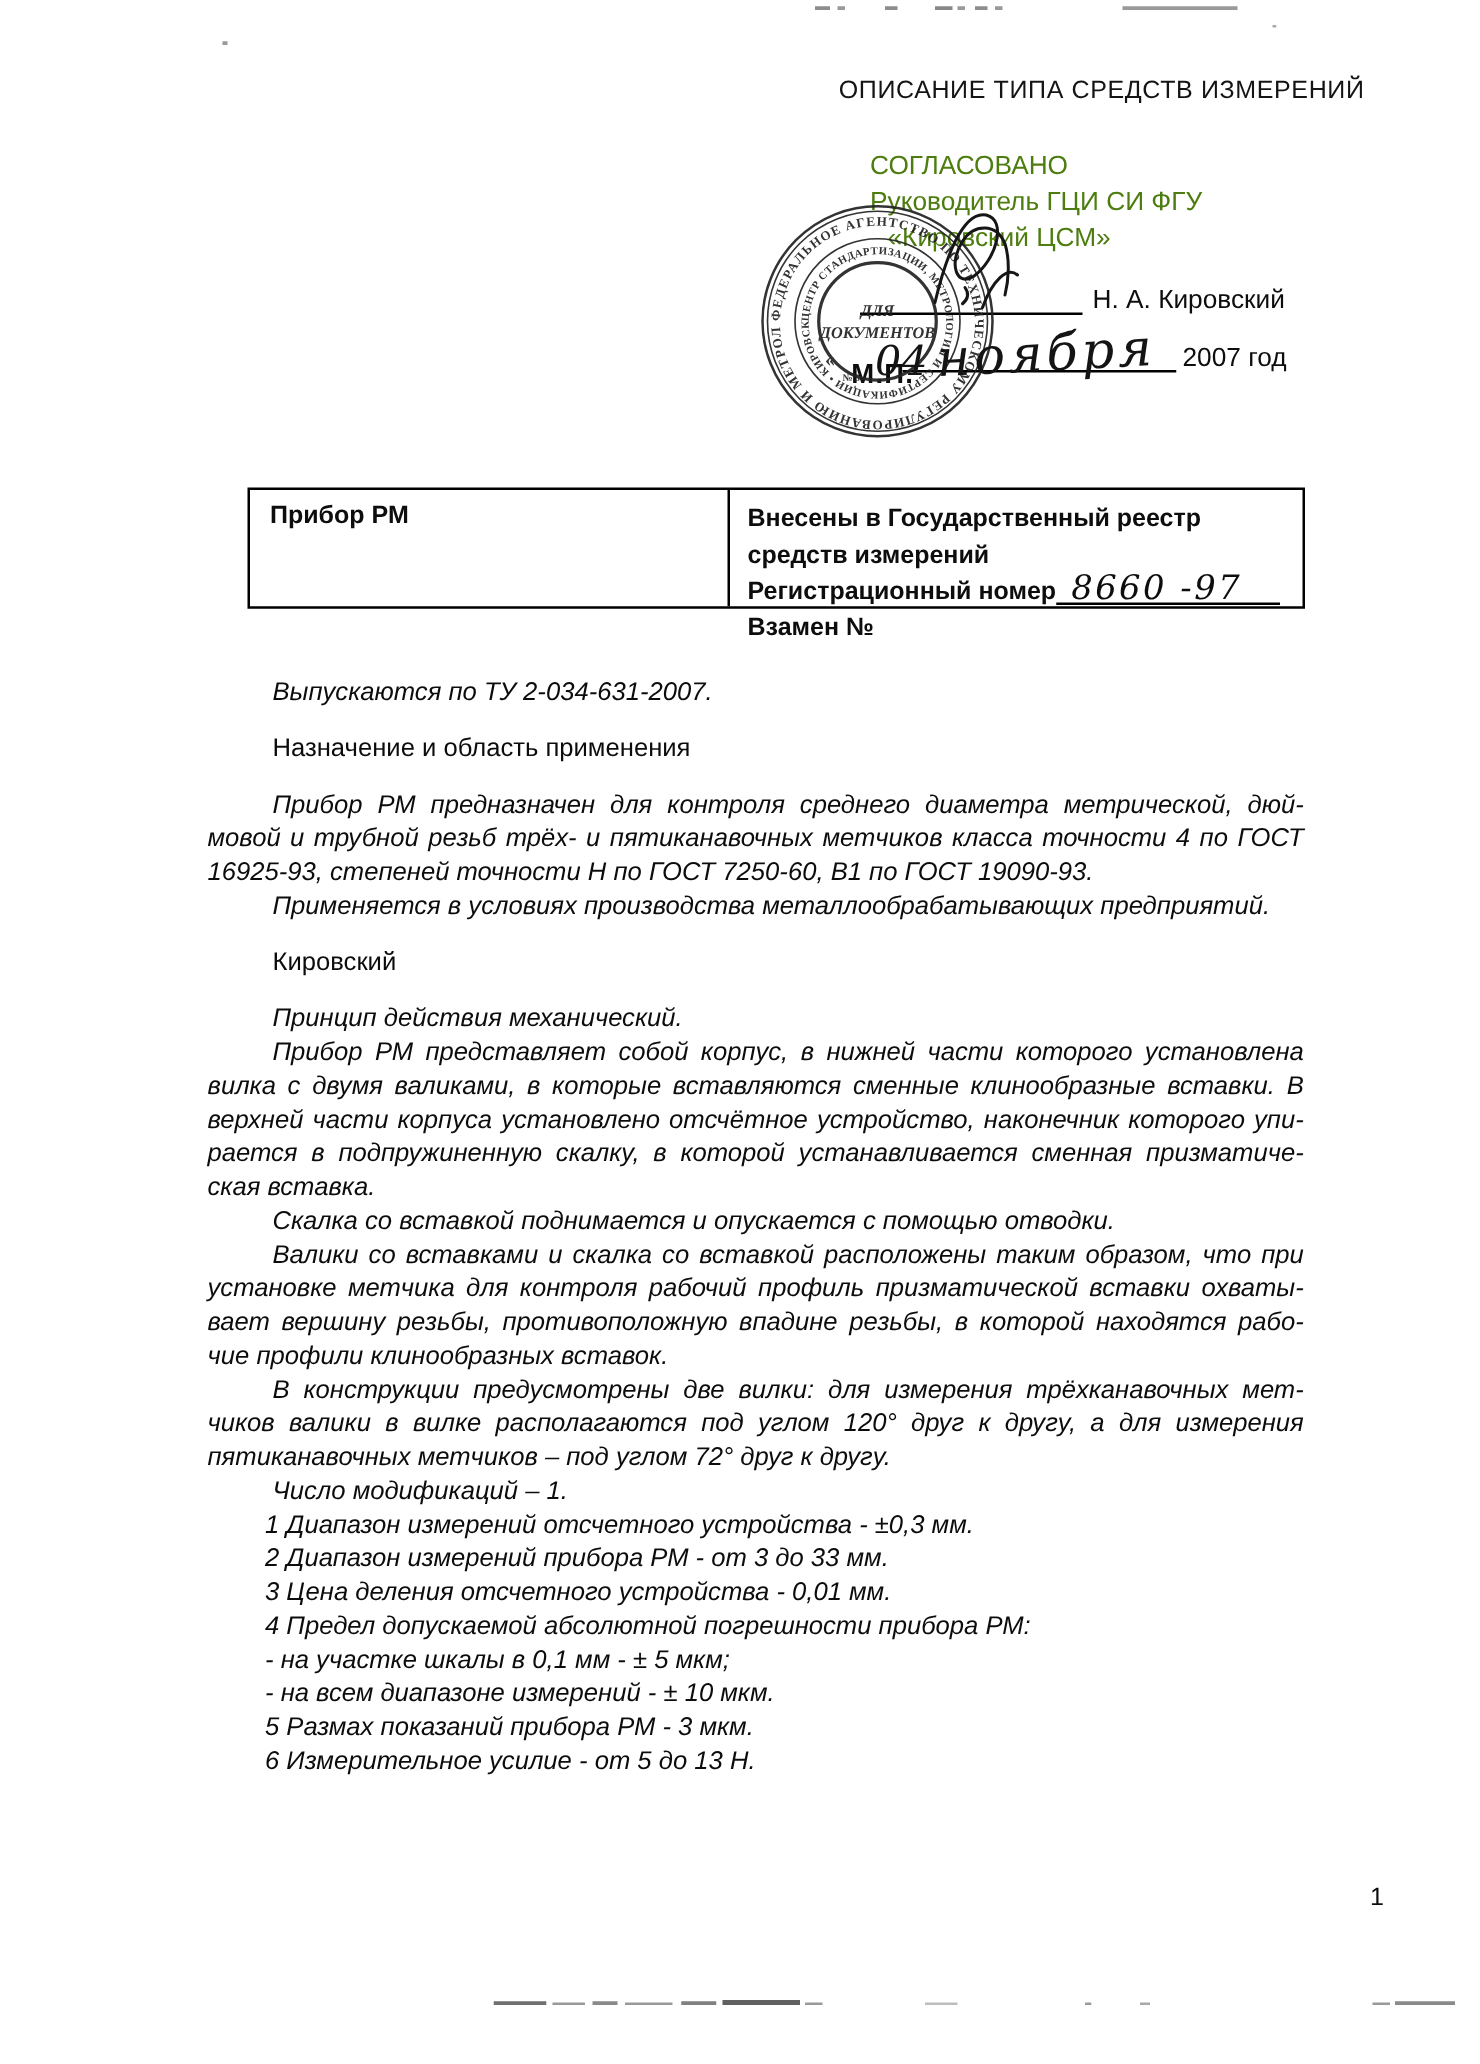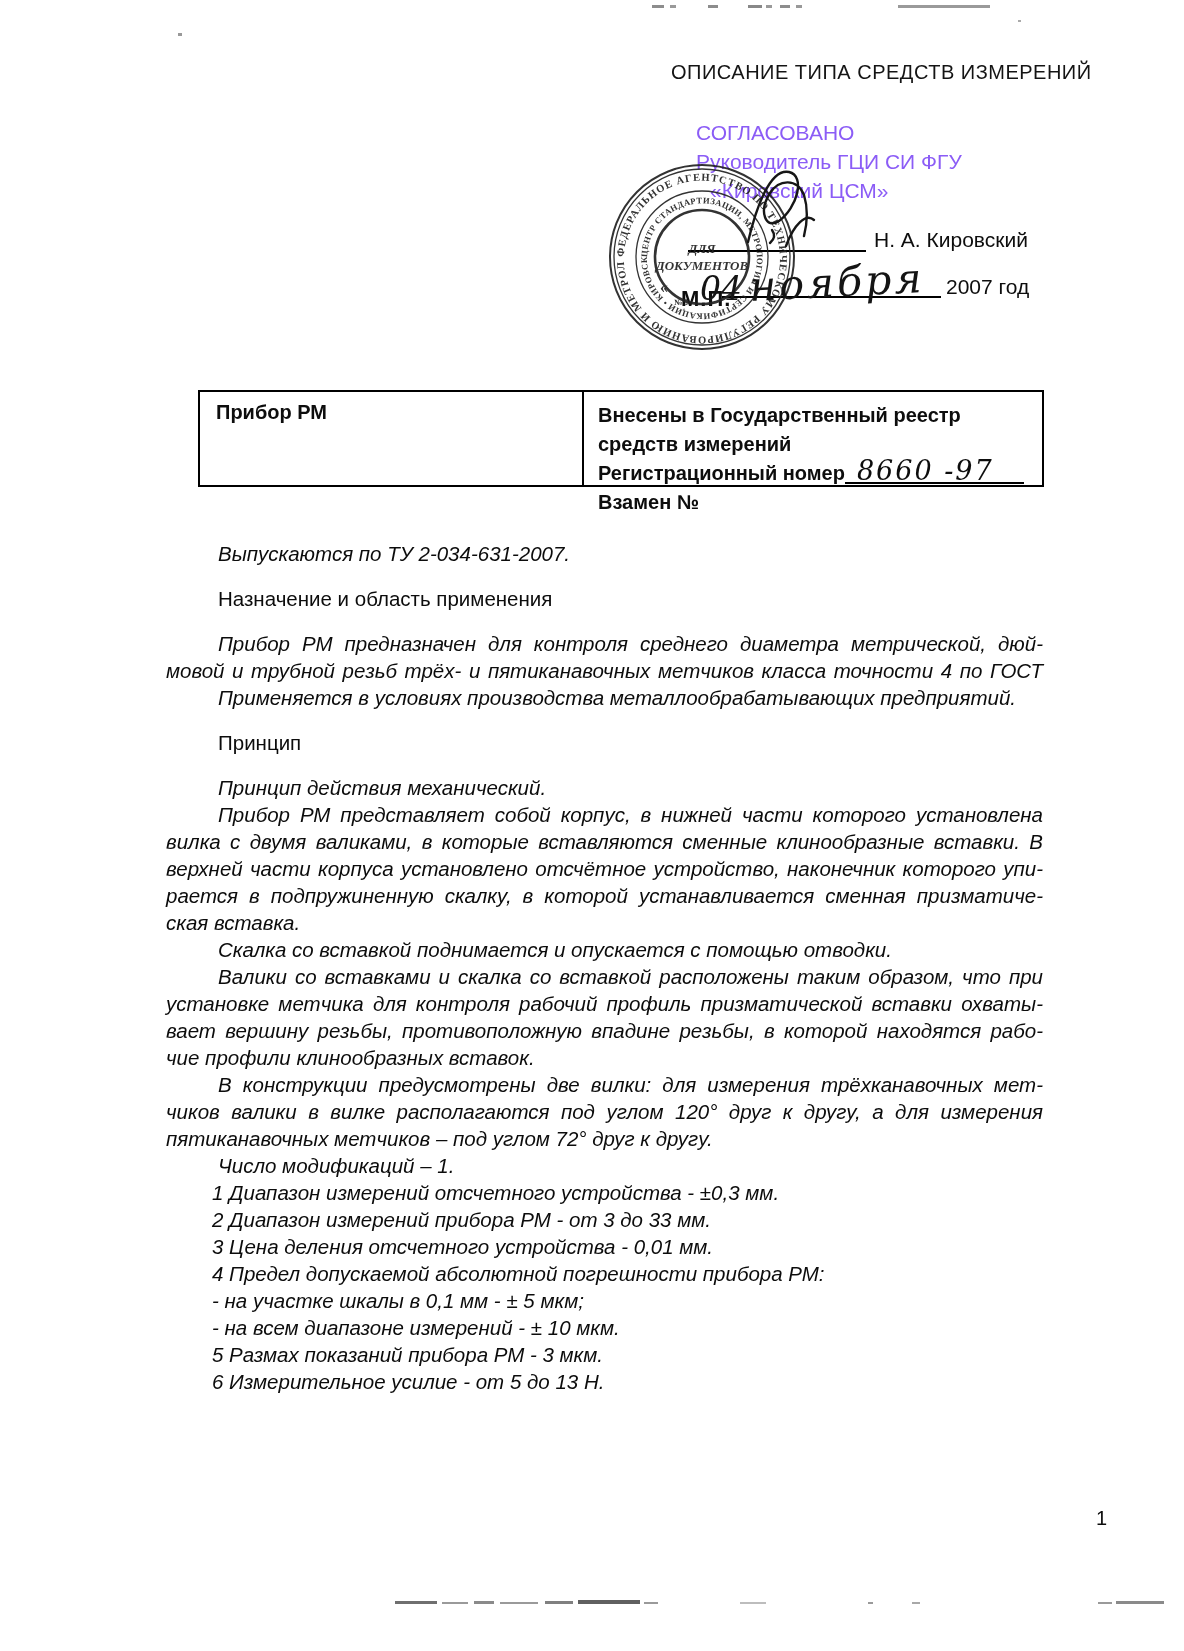--- a/index.html
+++ b/index.html
@@ -9,21 +9,21 @@
     font-family:"Liberation Sans",sans-serif;color:#0d0d0d;padding-left:24px;
   }
   
   .doc-type{
     position:absolute;left:671px;top:61px;font-size:20px;letter-spacing:.5px;
     color:#141414;white-space:nowrap;
   }
   
   .approval-text{
     position:absolute;left:696px;top:118px;font-size:21px;line-height:29px;
-    color:#8b5cf6;white-space:nowrap;
+    color:#4d7c0f;white-space:nowrap;
   }
   .approval-text .org{padding-left:14px;}
   .sig-line{position:absolute;left:688px;top:250px;width:178px;border-bottom:2px solid #000;}
   .date-line{position:absolute;left:722px;top:296px;width:219px;border-bottom:2px solid #000;}
   .approver-name{position:absolute;left:874px;top:228px;font-size:21px;white-space:nowrap;}
   .year-label{position:absolute;left:946px;top:275px;font-size:21px;white-space:nowrap;}
   .seal-mark{position:absolute;left:681px;top:286px;font-size:22px;font-weight:bold;letter-spacing:1px;}
   .stamp-svg{position:absolute;left:602px;top:157px;width:200px;height:200px;opacity:.92;}
   .hand-svg{position:absolute;left:600px;top:150px;width:460px;height:180px;}
   
@@ -125,25 +125,26 @@
   </div>
 
   <div class="doc-body" id="doc-body">
       <div class="para">
         <div class="line indent">Выпускаются по ТУ 2-034-631-2007.</div>
       </div>
       <div class="heading">Назначение и область применения</div>
       <div class="para">
         <div class="line fill indent">Прибор РМ  предназначен для контроля среднего диаметра метрической, дюй-</div>
         <div class="line fill">мовой и трубной резьб трёх- и пятиканавочных метчиков класса точности 4 по ГОСТ</div>
+        <div class="line">16925-93, степеней точности Н по ГОСТ 7250-60, В1 по ГОСТ 19090-93.</div>
       </div>
       <div class="para">
         <div class="line indent">Применяется в условиях производства металлообрабатывающих предприятий.</div>
       </div>
-      <div class="heading">Принцип</div>
+      <div class="heading">Кировский</div>
       <div class="para">
         <div class="line indent">Принцип действия механический.</div>
       </div>
       <div class="para">
         <div class="line fill indent">Прибор РМ представляет собой корпус, в нижней части которого установлена</div>
         <div class="line fill">вилка с двумя валиками, в которые вставляются сменные клинообразные вставки. В</div>
         <div class="line fill">верхней части корпуса установлено отсчётное устройство, наконечник которого упи-</div>
         <div class="line fill">рается в подпружиненную скалку, в которой устанавливается сменная призматиче-</div>
         <div class="line">ская вставка.</div>
       </div>

